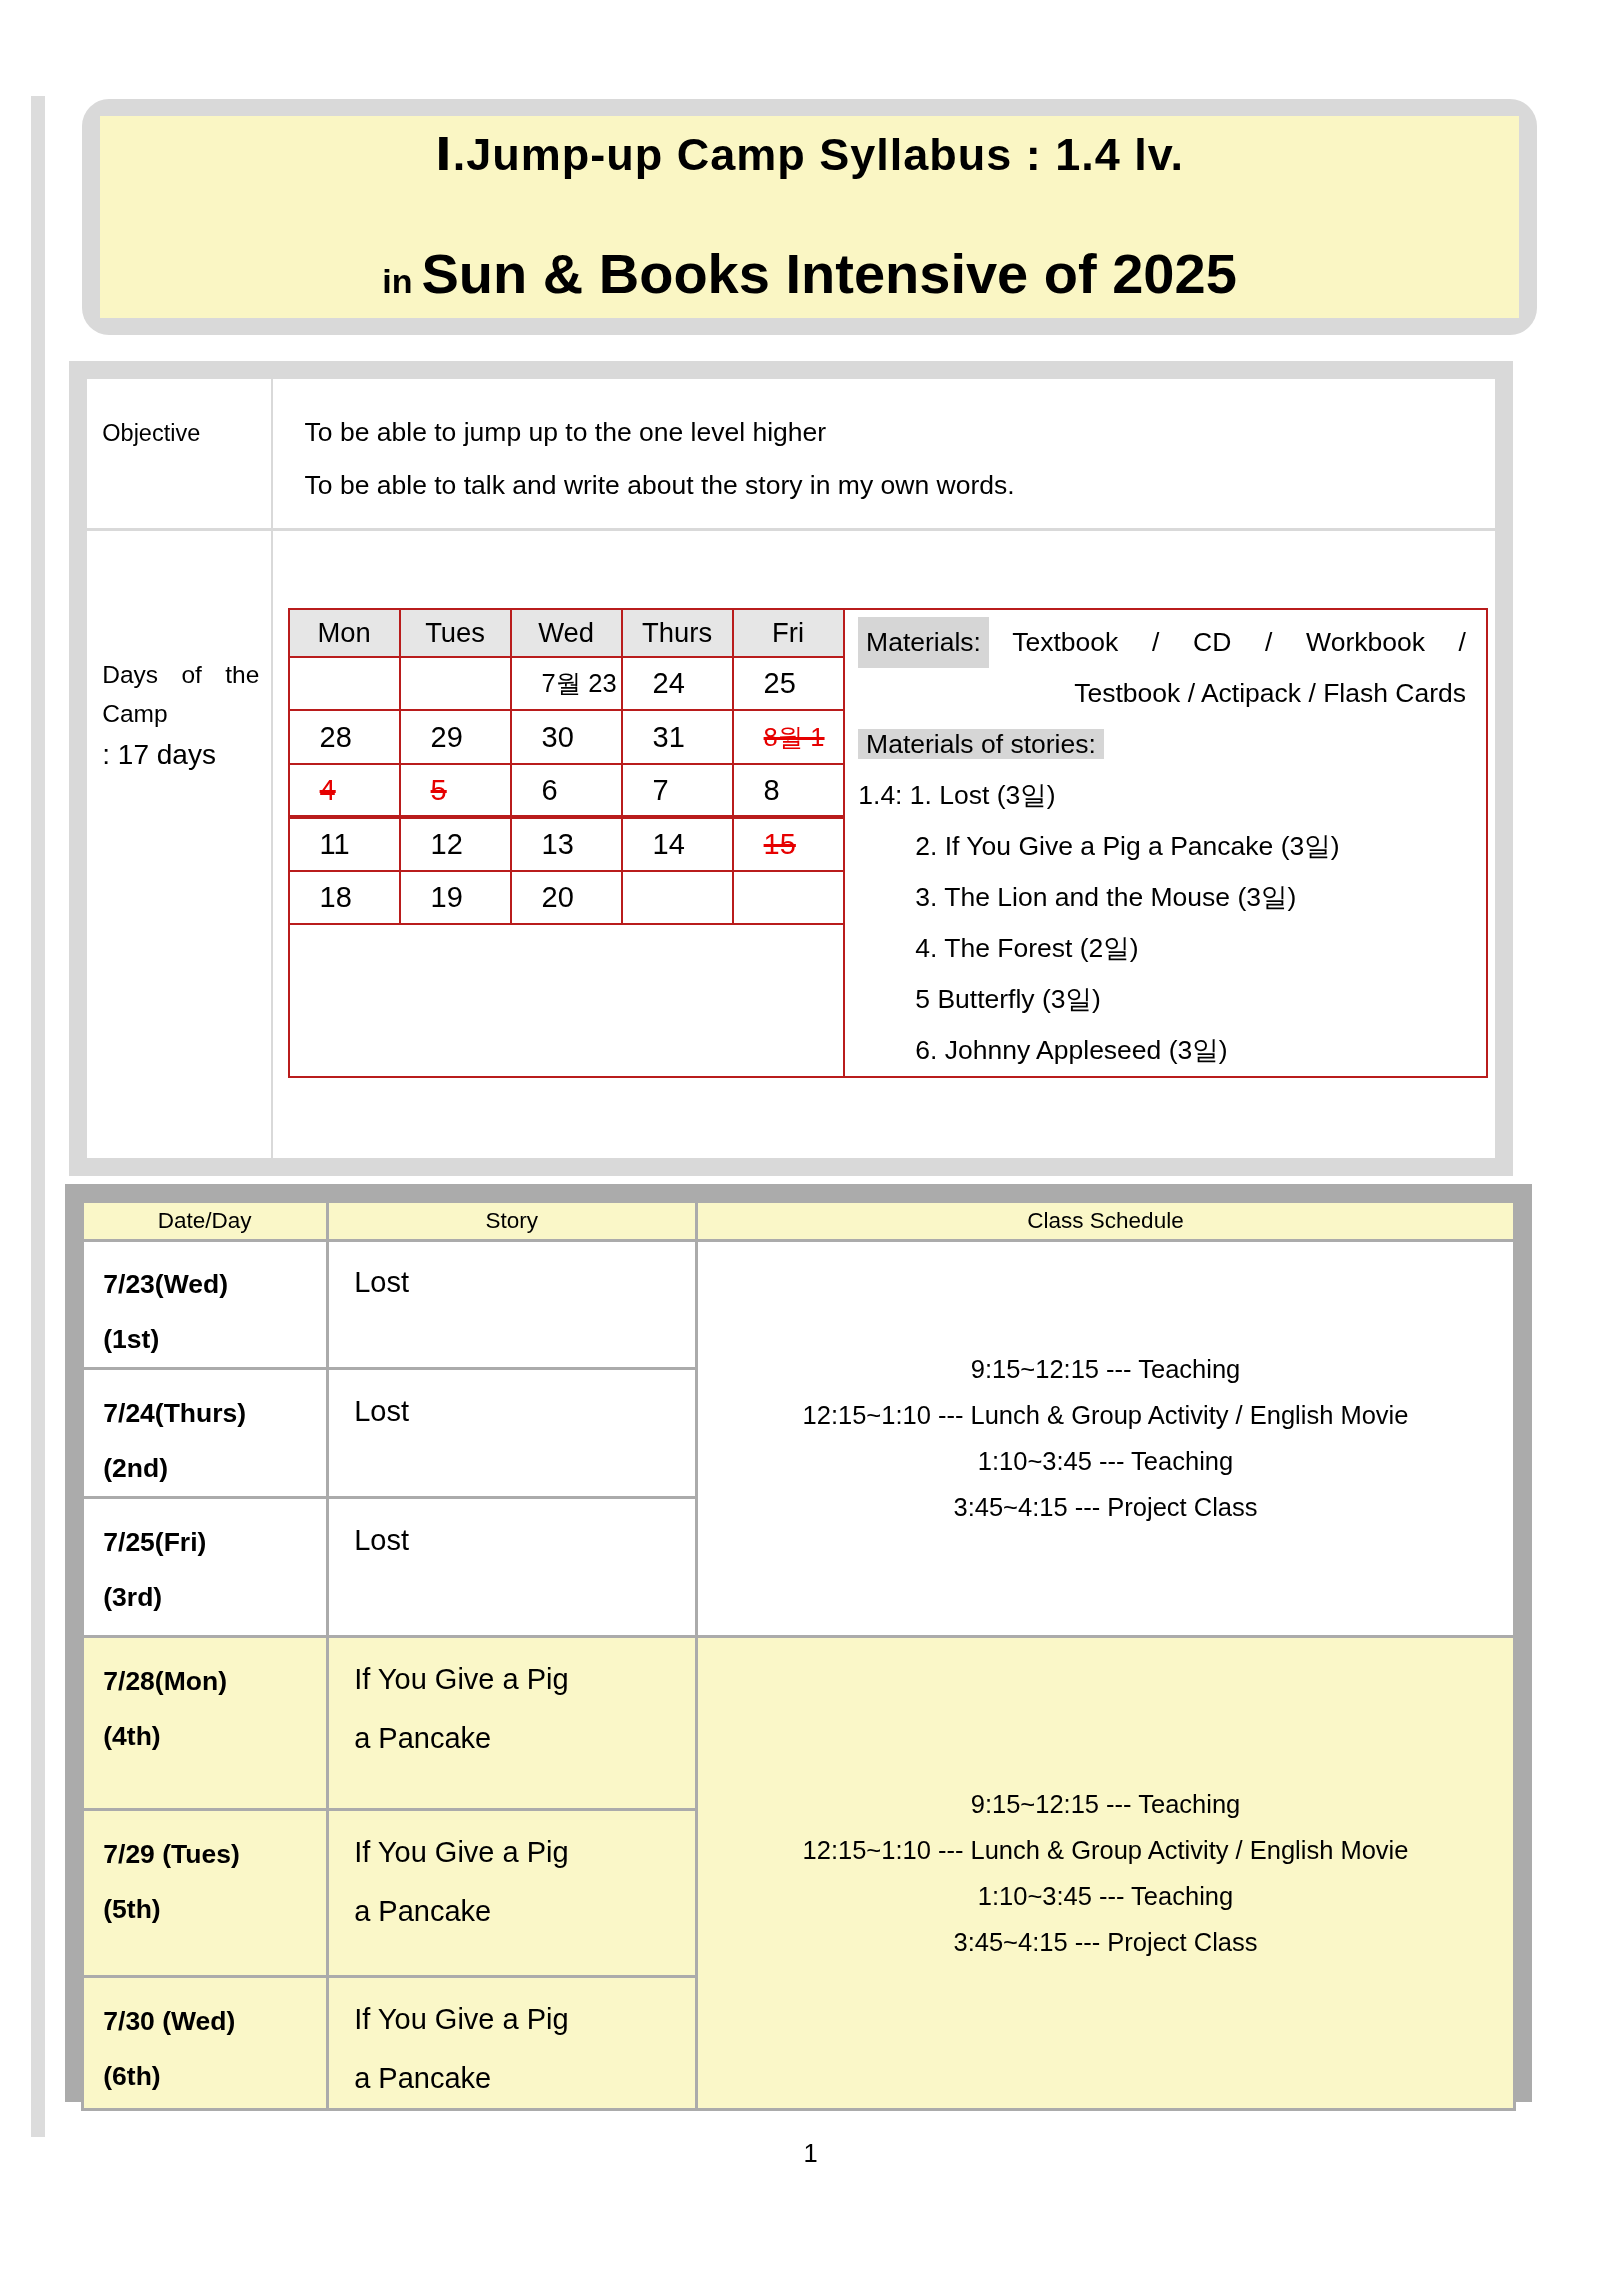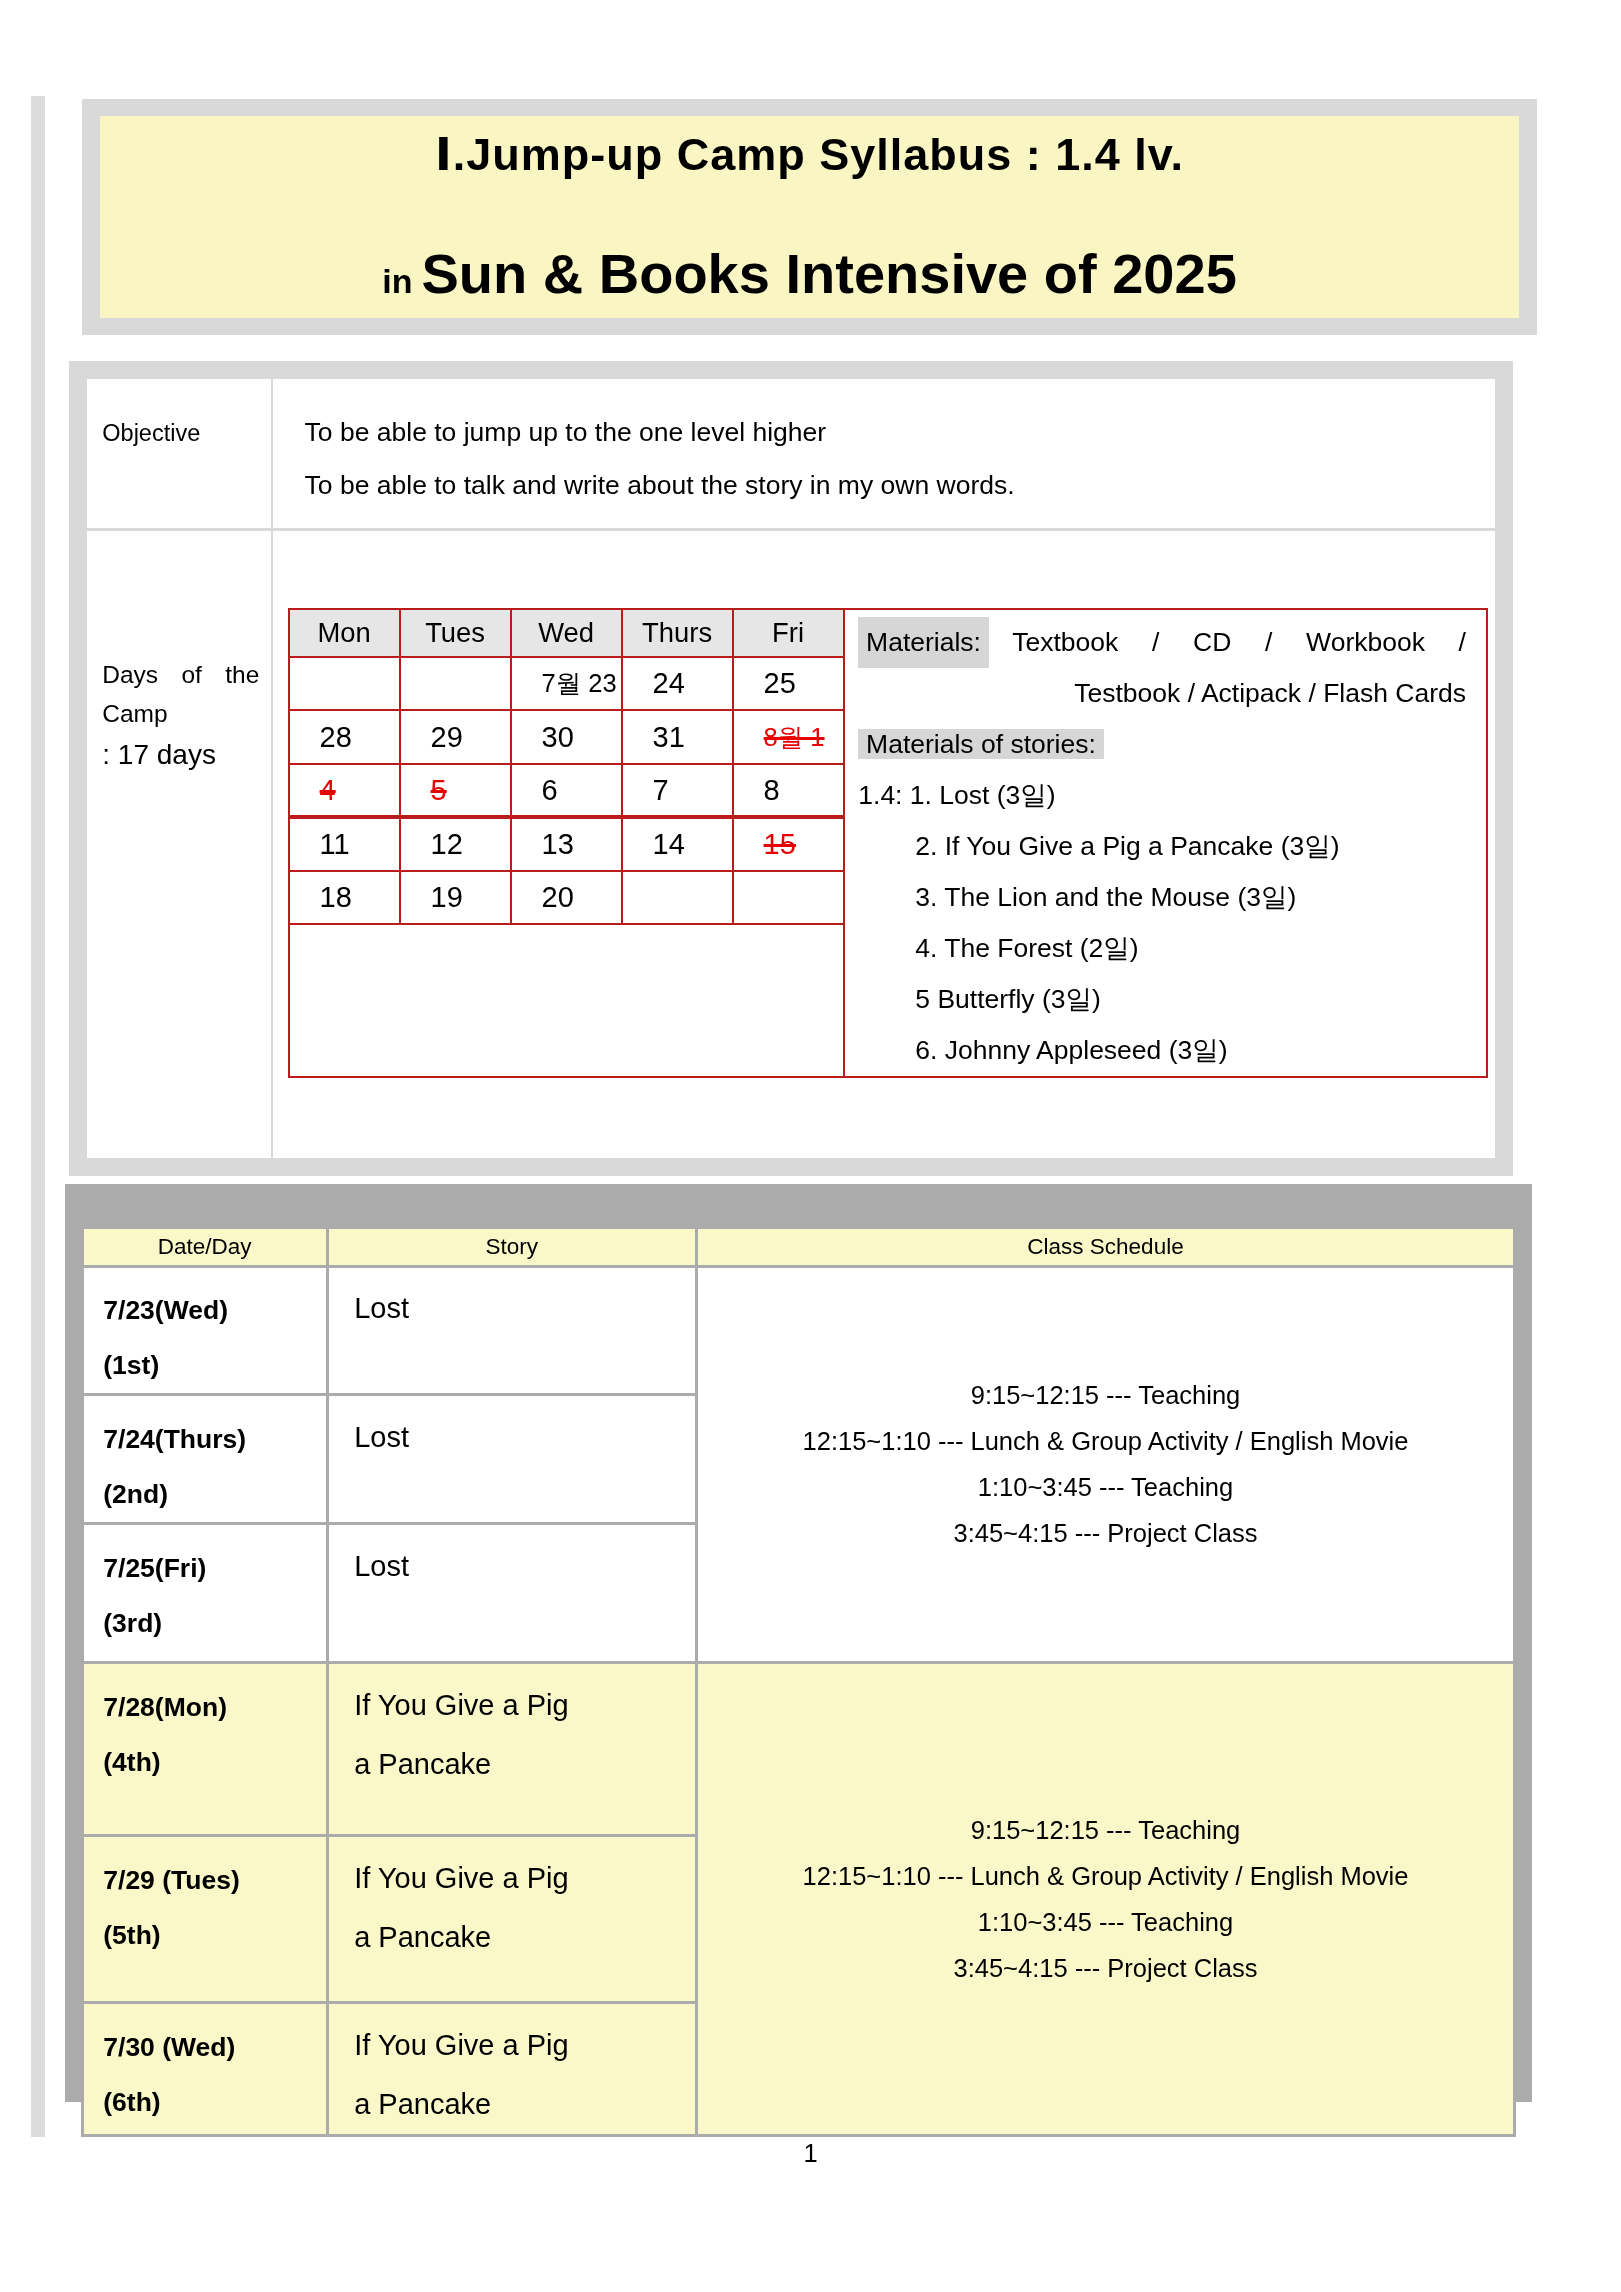--- a/index.html
+++ b/index.html
@@ -8,21 +8,21 @@
     width:1621px; height:2293px;
     font-family:"Liberation Sans","DejaVu Sans",sans-serif;
     color:#000;
   }
   
   .left-strip { position:absolute; left:31px; top:96px; width:13.7px; height:2041px; background:#dcdcdc; }
 
   
   .title-box {
     position:absolute; left:82px; top:99px; width:1455px; height:236px;
-    background:#d9d9d9; box-sizing:border-box; padding:16.7px 17.6px;
+    background:#d9d9d9; box-sizing:border-box; padding:16.7px 17.6px;border-radius:27px;
   }
   .title-inner {
     background:#faf6c4; width:100%; height:100%;
     display:flex; flex-direction:column; justify-content:center; align-items:center;
     box-sizing:border-box; gap:11.8px;
   }
   .title-line1 { font-size:45px; font-weight:bold; letter-spacing:1px; }
   .title-line2 { display:flex; align-items:baseline; gap:9px;margin-top:48px; }
   .title-line2 .in-prefix { font-size:34px; font-weight:bold; }
   .title-line2 .main-name { font-size:56px; font-weight:bold; letter-spacing:0px; }
@@ -61,21 +61,21 @@
   .m-hl { background:#d6d6d6; padding:0 7.8px; }
   .m-rest { flex:1; display:flex; justify-content:space-between; padding-left:23.5px; padding-right:3.9px; }
   .m-line2 { text-align:right; padding-right:3.9px; }
   .m-indent { padding-left:57px; }
 
   
   .lower-box {
     position:absolute; left:65px; top:1184px; width:1467px; height:918px;
     background:#ababab; box-sizing:border-box; padding:15.7px;
   }
-  table.sched { width:100%; height:100%; border-collapse:collapse; table-layout:fixed;margin-top:26px; }
+  table.sched { width:100%; height:100%; border-collapse:collapse; table-layout:fixed; }
   table.sched col.c1 { width:245px; }
   table.sched col.c2 { width:369px; }
   table.sched th, table.sched td { border:3.9px solid #ababab; box-sizing:border-box; }
   tr.sh th { background:#faf7c8; font-weight:normal; font-size:22.5px; height:39px; text-align:center; }
   td.date-cell { vertical-align:top; padding:15.7px 0 0 19.6px; font-size:26.5px; font-weight:bold; line-height:55px; }
   td.story-cell { vertical-align:top; padding:11.8px 0 0 25.5px; font-size:29px; line-height:59px; }
   td.class-cell { text-align:center; vertical-align:middle; font-size:25.5px; line-height:46px; }
   .bg-white { background:#ffffff; }
   .bg-yellow { background:#faf7c8; }
   tr.r1 { height:114px; } tr.r2 { height:114px; } tr.r3 { height:139px; }

